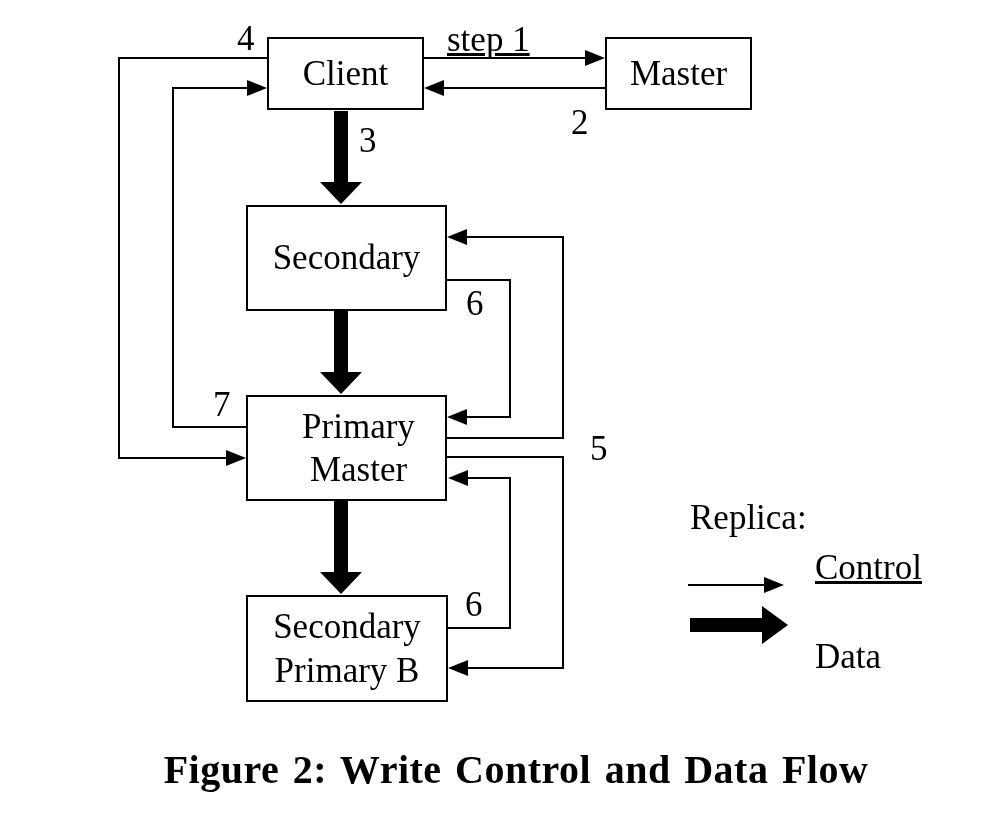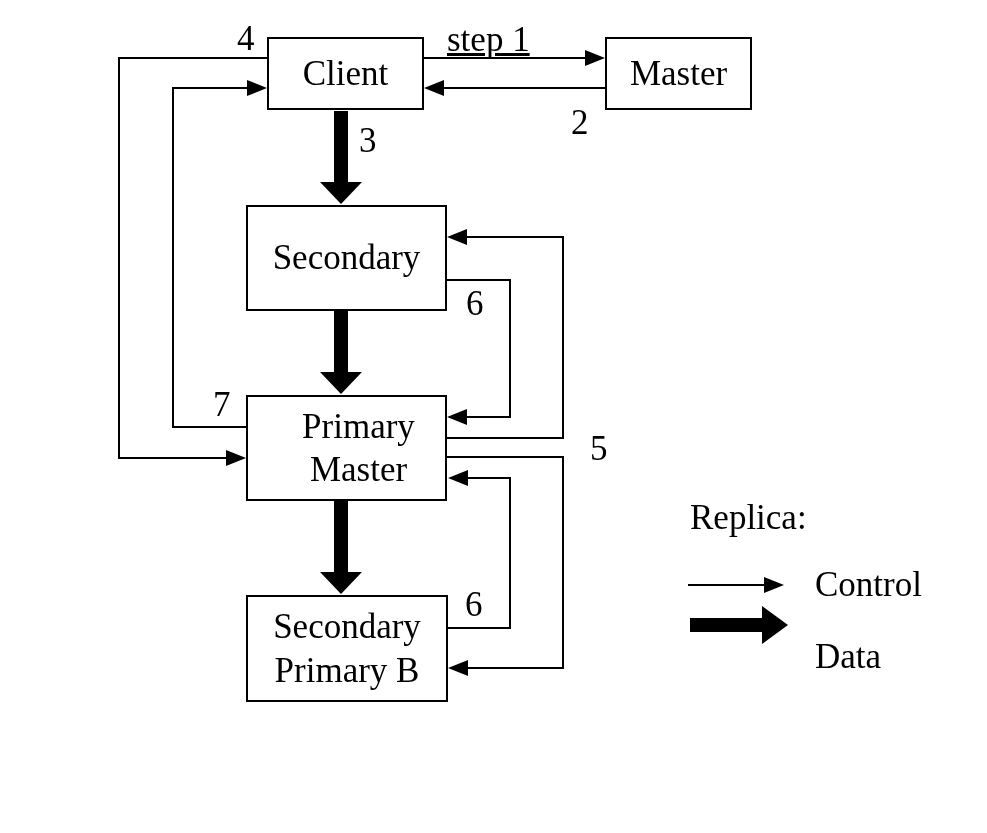--- a/index.html
+++ b/index.html
@@ -100,20 +100,21 @@
   <div class="lbl" style="left:359px;top:123px;">3</div>
   <div class="lbl" style="left:466px;top:286px;">6</div>
   <div class="lbl" style="left:213px;top:387px;">7</div>
   <div class="lbl" style="left:590px;top:431px;">5</div>
   <div class="lbl" style="left:465px;top:587px;">6</div>
 
   <div class="lbl" style="left:690px;top:500px;">Replica:</div>
 
   <div class="hline" style="left:688px;top:584px;width:78px;"></div>
   <div class="ah right" style="left:764px;top:577px;"></div>
-  <div class="lbl" style="left:815px;top:567px;">Control</div>
+  <div class="lbl" style="left:815px;top:550px;text-decoration:underline;">Control</div>
 
   <div class="shaft-h" style="left:690px;top:618px;width:74px;"></div>
   <div class="ah bigright" style="left:762px;top:606px;"></div>
   <div class="lbl" style="left:815px;top:639px;">Data</div>
 
+  <div class="caption" style="left:516px;top:750px;">Figure 2: Write Control and Data Flow</div>
 
 </div>
 
 </body></html>

